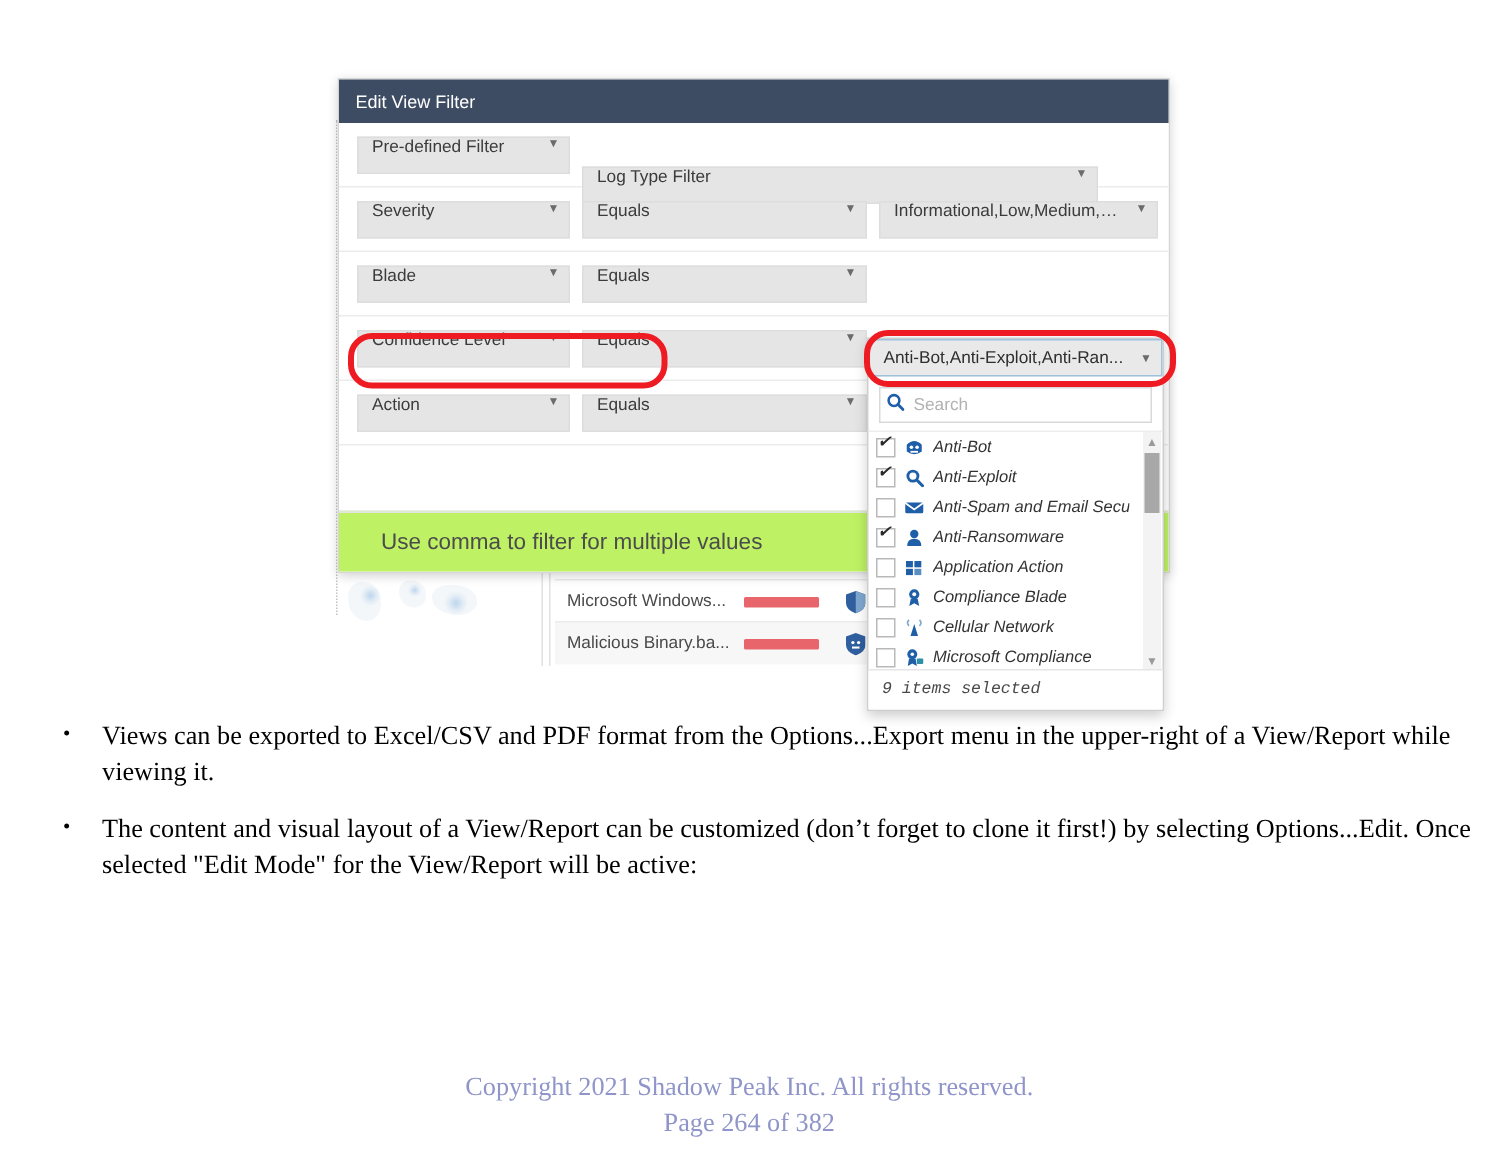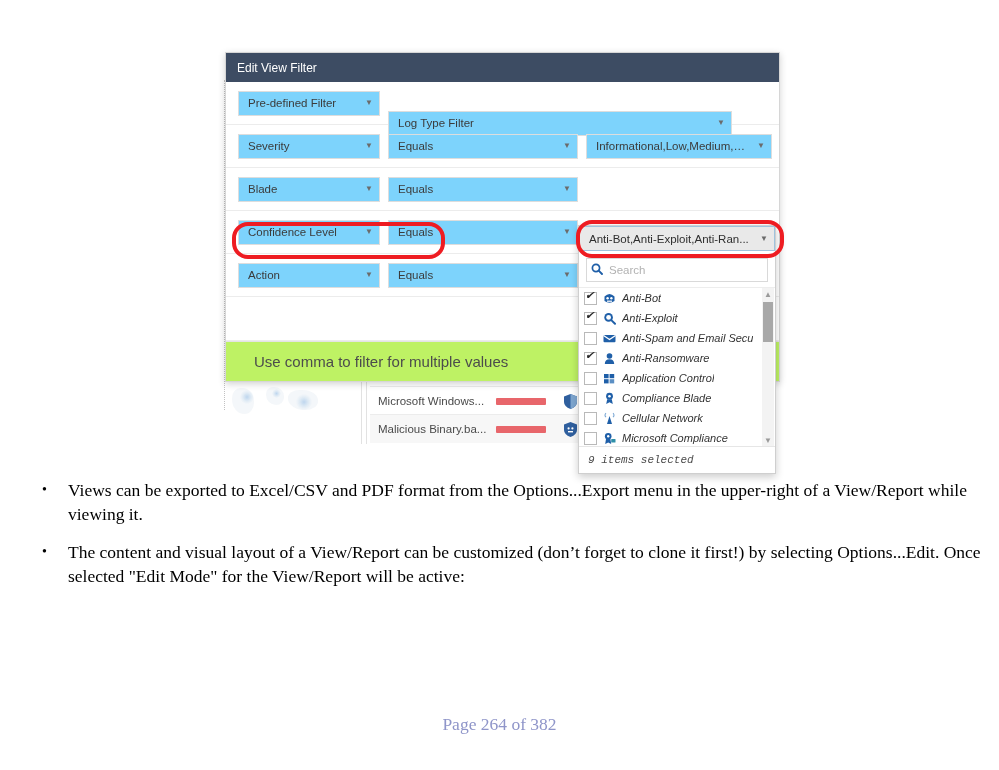--- a/index.html
+++ b/index.html
@@ -129,26 +129,25 @@
     align-items: center;
     padding: 8px 12px;
     border-bottom: 1px solid #ececec;
     gap: 8px;
     box-sizing: border-box;
     height: 43px;
   }
   .frow.blank { height: 44px; border-bottom: 1px solid #ececec; }
 
   .ctl {
-    background: #7dd3fc;
+    background: #e5e5e5;
     border: 1px solid #dddddd;
     height: 25px;
     box-sizing: border-box;
     display: flex;
-    align-items: center;
     justify-content: space-between;
     padding: 0 6px 0 9px;
     font-family: "Liberation Sans", sans-serif;
     font-size: 11.5px;
     color: #3b3b3b;
     white-space: nowrap;
     overflow: hidden;
   }
   .ctl .txt { overflow: hidden; text-overflow: ellipsis; }
   .ctl .caret {
@@ -511,21 +510,21 @@
       <div class="dd-item">
         <span class="box"></span>
         <span class="ico">
           <svg width="13" height="13" viewBox="0 0 13 13">
               <rect x="1" y="2" width="4.6" height="4.2" fill="#1f5fa8"></rect>
               <rect x="6.6" y="2" width="4.6" height="4.2" fill="#1f5fa8"></rect>
               <rect x="1" y="7.2" width="4.6" height="4.2" fill="#1f5fa8"></rect>
               <rect x="6.6" y="7.2" width="4.6" height="4.2" fill="#5b8fc4"></rect>
             </svg>
         </span>
-        <span class="lbl">Application Control</span>
+        <span class="lbl">Application Action</span>
       </div>
 
       <div class="dd-item">
         <span class="box"></span>
         <span class="ico">
           <svg width="13" height="13" viewBox="0 0 13 13">
               <circle cx="6.5" cy="4.2" r="3.4" fill="#1f5fa8"></circle>
               <circle cx="6.5" cy="4.2" r="1.3" fill="#fff"></circle>
               <path d="M4.2 7.2 L3.2 12 L6.5 10.2 L9.8 12 L8.8 7.2 Z" fill="#1f5fa8"></path>
             </svg>
@@ -577,14 +576,15 @@
     <span class="dot">•</span>
     <span class="body">Views can be exported to Excel/CSV and PDF format from the Options...Export menu in the upper-right of a View/Report while viewing it.</span>
   </div>
   <div class="bullet">
     <span class="dot">•</span>
     <span class="body">The content and visual layout of a View/Report can be customized (don’t forget to clone it first!) by selecting Options...Edit. Once selected "Edit Mode" for the View/Report will be active:</span>
   </div>
 </div>
 
 <div class="footer">
+  <div>Copyright 2021 Shadow Peak Inc.  All rights reserved.</div>
   <div>Page 264 of 382</div>
 </div>
 
 </body></html>

